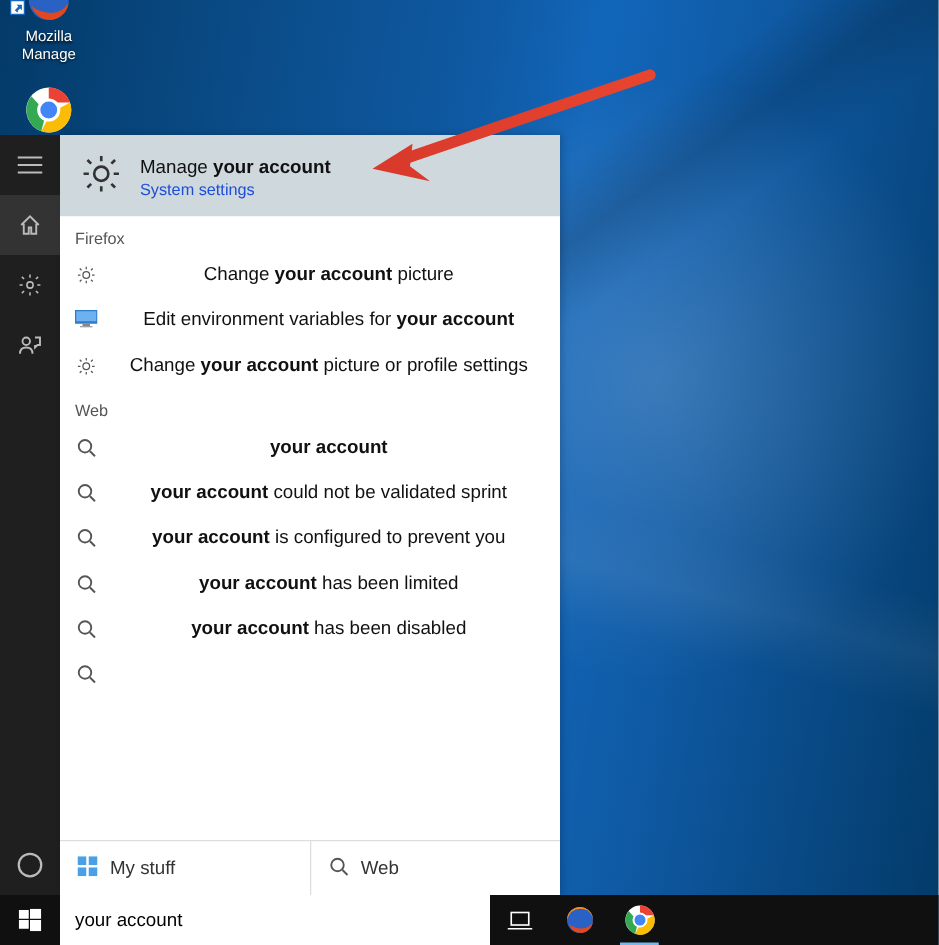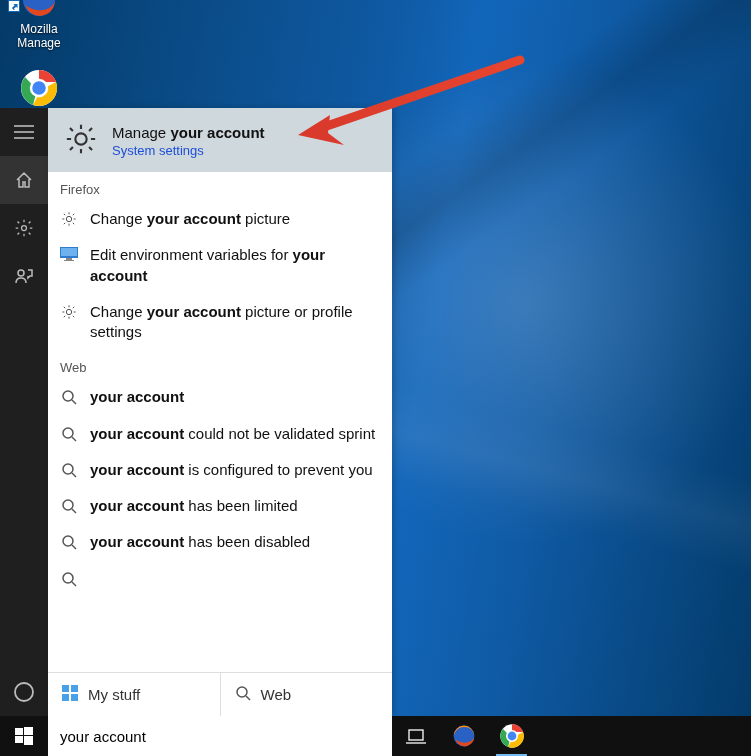--- a/index.html
+++ b/index.html
@@ -48,40 +48,40 @@
     background: #1f1f1f; display:flex; flex-direction:column;
   }
   .rail-top { flex: 0 0 auto; }
   .rail-bottom { margin-top:auto; }
   .rail-btn { width:48px; height:48px; display:flex; align-items:center; justify-content:center; cursor:pointer; }
   .rail-btn.active { background:#333; }
   .rail-btn svg { stroke:#bbb; }
 
   
   .panel {
-    position: absolute; left: 48px; bottom: 40px; top: 108px; width: 344px;
+    position: absolute; left: 48px; bottom: 40px; top: 108px; width: 400px;
     background: #fff; display:flex; flex-direction:column;
     box-shadow: 2px 0 6px rgba(0,0,0,0.2);
   }
   .best-match {
     background: #cfd8dd; padding: 14px 16px 12px; display:flex; align-items:center; gap:14px;
     cursor:pointer;
   }
   .best-match .gear svg { width:34px; height:34px; stroke:#333; }
   .best-match .title { font-size:15px; color:#111; }
   .best-match .sub { font-size:13px; color:#1d4ed8; margin-top:2px; }
 
   .group-label { font-size:13px; color:#555; padding: 10px 12px 4px; }
 
   .result {
     display:flex; align-items:flex-start; gap:12px; padding: 8px 12px;
     font-size:15px; color:#111; cursor:pointer;
   }
   .result .ricon { width:18px; flex:0 0 18px; margin-top:2px; display:flex; justify-content:center; }
-  .result .rtext { flex:1; line-height:1.35; }
+  .result .rtext { flex:1; line-height:1.35;text-align:center; }
   .result strong { font-weight:600; }
 
   .panel-tabs {
     margin-top:auto; height:44px; border-top:1px solid #ddd; display:flex;
   }
   .ptab {
     flex:1; display:flex; align-items:center; gap:10px; padding:0 14px;
     font-size:15px; color:#333; cursor:pointer;
   }
   .ptab + .ptab { border-left:1px solid #ddd; }

